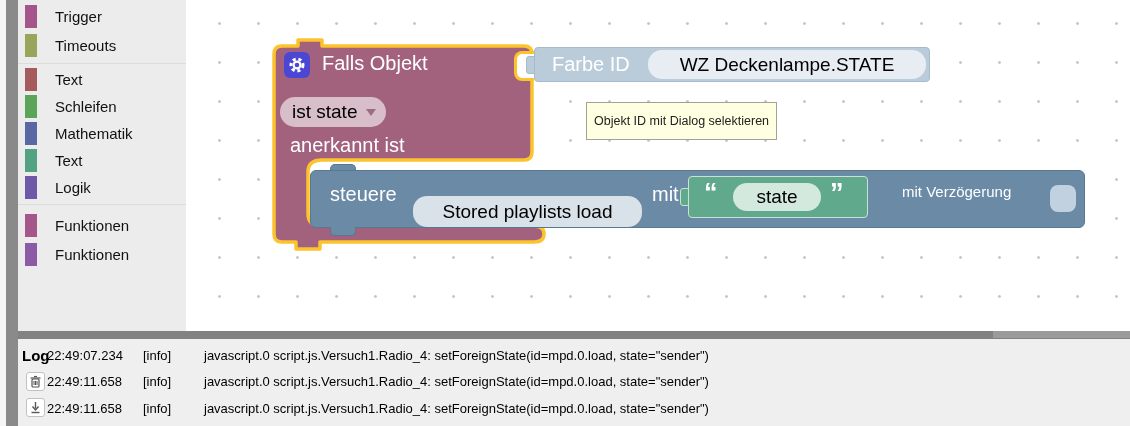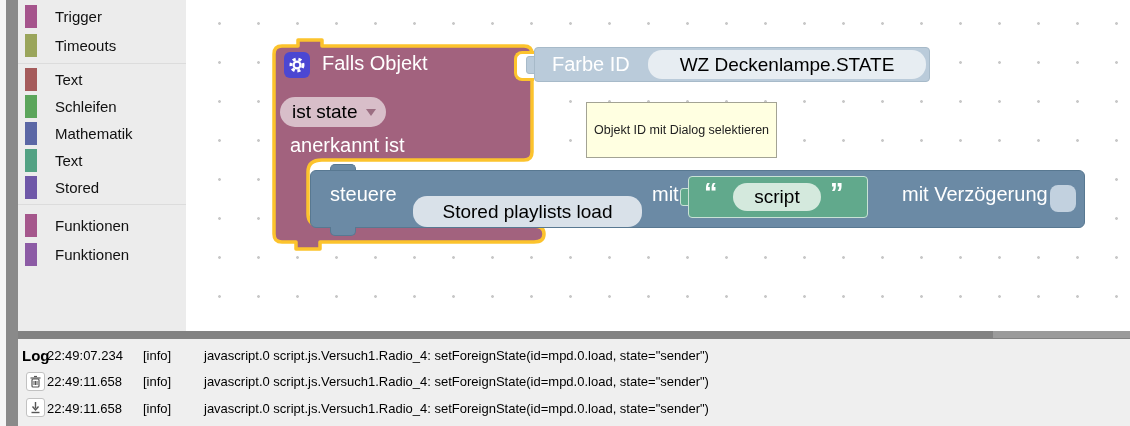--- a/index.html
+++ b/index.html
@@ -45,21 +45,21 @@
   .oid-block { position:absolute; left:348px; top:47px; width:396px; height:35px; background:#bacbda;
                border:1px solid #a7bac9; border-radius:4px; }
   .oid-tab { position:absolute; left:340px; top:56px; width:12px; height:18px; background:#bacbda;
              border:1px solid #a7bac9; border-radius:3px; }
   .oid-label { position:absolute; left:366px; top:53px; font-size:20px; }
   .field { position:absolute; background:#e7edf2; border-radius:14px; color:#000; font-size:19px;
            display:flex; align-items:center; justify-content:center; white-space:nowrap; cursor:text; }
   .oid-field { left:462px; top:50px; width:278px; height:29px; }
 
   .tooltip { position:absolute; left:400px; top:102px; background:#ffffe1; border:1px solid #a3a394;
-             color:#222; font-size:12.5px; padding:20px 7px; white-space:nowrap; }
+             color:#222; font-size:12.5px; padding:11px 7px; white-space:nowrap; }
 
   
   .st-block { position:absolute; left:124px; top:170px; width:775px; height:58px; background:#6b8aa5;
               border:1px solid #587891; border-radius:6px; }
   .st-bump-top { position:absolute; left:144px; top:164px; width:26px; height:8px; background:#6b8aa5;
                  border:1px solid #587891; border-bottom:none; border-radius:5px 5px 0 0; }
   .st-bump-bot { position:absolute; left:144px; top:227px; width:26px; height:9px; background:#6b8aa5;
                  border:1px solid #587891; border-top:none; border-radius:0 0 5px 5px; z-index:4; }
   .st-label { left:144px; top:183px; font-size:20px; }
   .st-field { left:227px; top:196px; width:229px; height:31px; background:#d9e1e9; }
@@ -68,21 +68,21 @@
   
   .txt-block { position:absolute; left:502px; top:176px; width:180px; height:42px; background:#61a98c;
                border:1px solid #c9e2d6; border-radius:4px; }
   .txt-tab { position:absolute; left:494px; top:188px; width:12px; height:18px; background:#61a98c;
              border:1px solid #c9e2d6; border-radius:3px; }
   .quote { position:absolute; color:#fff; font-size:27px; font-weight:bold; line-height:1; }
   .q-open { left:518px; top:180px; }
   .q-close { left:644px; top:180px; }
   .sender-field { left:547px; top:183px; width:88px; height:28px; background:#d4e9dd; }
 
-  .delay-label { left:716px; top:183px; font-size:20px; }
+  .delay-label { left:716px; top:183px; font-size:15px; }
   .checkbox { position:absolute; left:864px; top:185px; width:26px; height:27px; background:#c2d1df;
               border-radius:8px; cursor:pointer; }
 
   
   .divider { position:absolute; left:18px; top:331px; width:1112px; height:8px; background:#828282; cursor:row-resize; }
   .divider-thumb { position:absolute; left:993px; top:331px; width:137px; height:7px; background:#9b9b9b; }
   .log-panel { position:absolute; left:18px; top:339px; width:1112px; height:87px; background:#efefef; color:#000; }
   .log-title { position:absolute; left:4px; top:8px; font-weight:bold; font-size:15px; }
   .log-row { position:absolute; left:0; width:100%; height:18px; font-size:13px;text-align:right; }
   .log-row .lt { position:absolute; left:29px; }
@@ -124,21 +124,21 @@
       <div class="tb-item">
         <span class="chip" style="background: rgb(91, 103, 165);"></span>
         <span class="tb-label">Mathematik</span>
       </div>
       <div class="tb-item">
         <span class="chip" style="background: rgb(83, 162, 132);"></span>
         <span class="tb-label">Text</span>
       </div>
       <div class="tb-item">
         <span class="chip" style="background: rgb(111, 88, 168);"></span>
-        <span class="tb-label">Stored</span>
+        <span class="tb-label">Logik</span>
       </div>
     </div>
     <div class="tb-group g3">
       <div class="tb-item">
         <span class="chip" style="background: rgb(165, 87, 140);"></span>
         <span class="tb-label">Funktionen</span>
       </div>
       <div class="tb-item">
         <span class="chip" style="background: rgb(140, 91, 165);"></span>
         <span class="tb-label">Funktionen</span>
@@ -184,21 +184,21 @@
 
     <div class="tooltip">Objekt ID mit Dialog selektieren</div>
 
     <div class="abs blocktext st-label">steuere</div>
     <div class="field st-field">Stored playlists load</div>
     <div class="abs blocktext mit-label">mit</div>
 
     <div class="txt-tab"></div>
     <div class="txt-block"></div>
     <div class="quote q-open">“</div>
-    <div class="field sender-field">script</div>
+    <div class="field sender-field">state</div>
     <div class="quote q-close">”</div>
 
     <div class="abs blocktext delay-label">mit Verzögerung</div>
     <div class="checkbox"></div>
   </div>
 
   <div class="divider"></div>
   <div class="divider-thumb"></div>
 
   <div class="log-panel">

